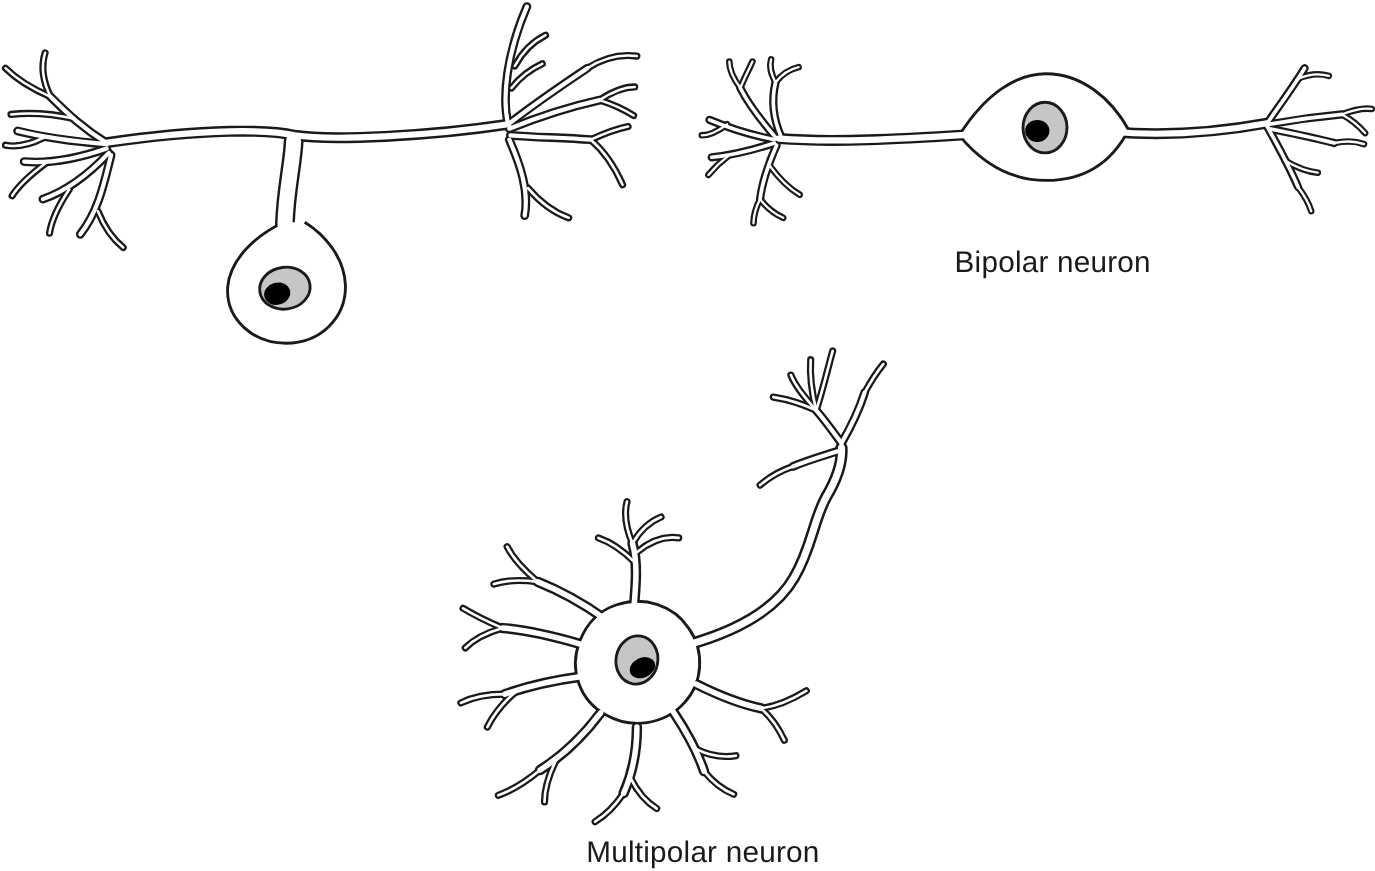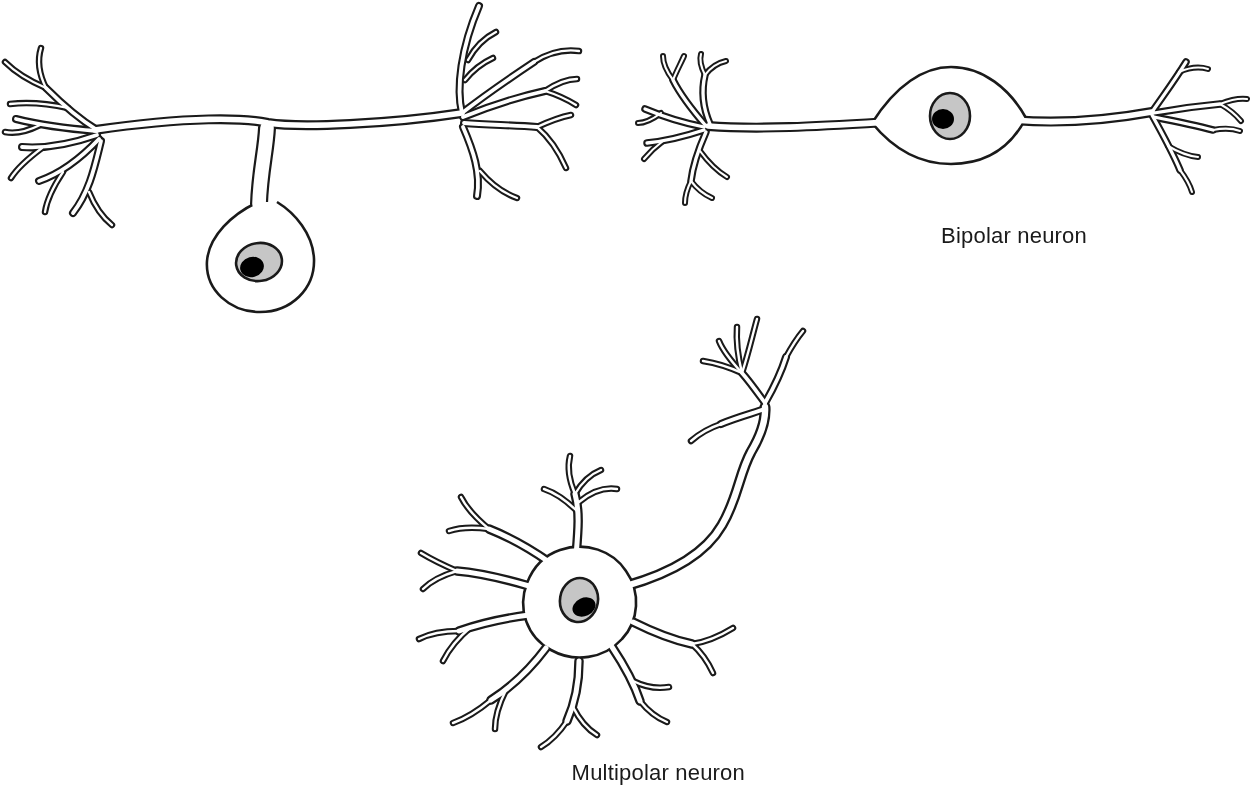--- a/index.html
+++ b/index.html
@@ -4,21 +4,21 @@
 <style>
   html,body{margin:0;padding:0;}
   body{width:1250px;height:792px;font-family:"Liberation Sans","DejaVu Sans",sans-serif;}
   .stage{position:relative;width:1250px;height:792px;background:var(--background,#ffffff);overflow:hidden;}
   .stage svg{position:absolute;left:0;top:0;}
   .tb{fill:none;stroke:var(--line,#1a1a1a);stroke-linecap:round;stroke-linejoin:round;}
   .tw{fill:none;stroke:var(--background,#ffffff);stroke-linecap:round;stroke-linejoin:round;}
   .soma{fill:var(--soma-fill,#ffffff);stroke:var(--line,#1a1a1a);stroke-width:2.6px;}
   .nucleus{fill:var(--nucleus-fill,#c6c6c6);stroke:var(--line,#1a1a1a);stroke-width:2.6px;}
   .nucleolus{fill:var(--nucleolus-fill,#000000);stroke:none;}
-  .label{position:absolute;width:260px;text-align:right;font-size:22px;line-height:1.15;
+  .label{position:absolute;width:260px;text-align:center;font-size:27px;line-height:1.15;
          color:var(--label-text,#1a1a1a);letter-spacing:0.2px;}
 </style>
 </head>
 <body>
 
 <div class="stage">
 <svg width="1250" height="792" viewBox="0 0 1250 792">
   <defs>
 
     <path id="u-axon" d="M 95 130 C 190 116, 245 118, 268 123 C 300 128, 390 124, 462 113"></path>
@@ -317,14 +317,14 @@
           <use href="#m-t2a" class="tw" stroke-width="2.4"></use>
       <use href="#m-t3" class="tw" stroke-width="3.8"></use>
           <use href="#m-t3a" class="tw" stroke-width="2.4"></use>
     </g>
     <ellipse class="nucleus" cx="579" cy="600" rx="19" ry="22" transform="rotate(10 579 600)"></ellipse>
     <ellipse class="nucleolus" cx="584" cy="607" rx="12" ry="9" transform="rotate(-25 584 607)"></ellipse>
   </g>
 </svg>
 
   <div class="label" style="left:827px;top:223px">Bipolar neuron</div>
-  <div class="label" style="left:485px;top:760px">Multipolar neuron</div>
+  <div class="label" style="left:509px;top:760px">Multipolar neuron</div>
 </div>
 
 </body></html>

